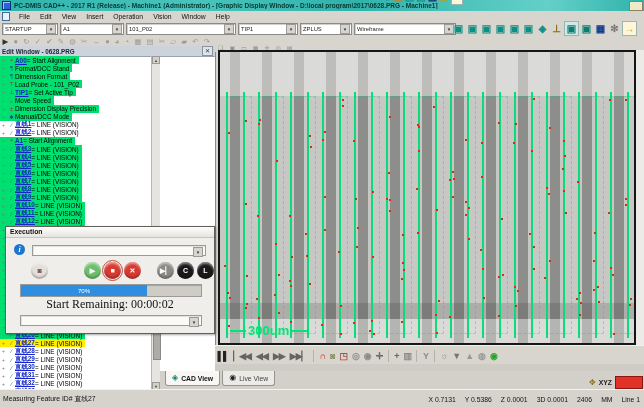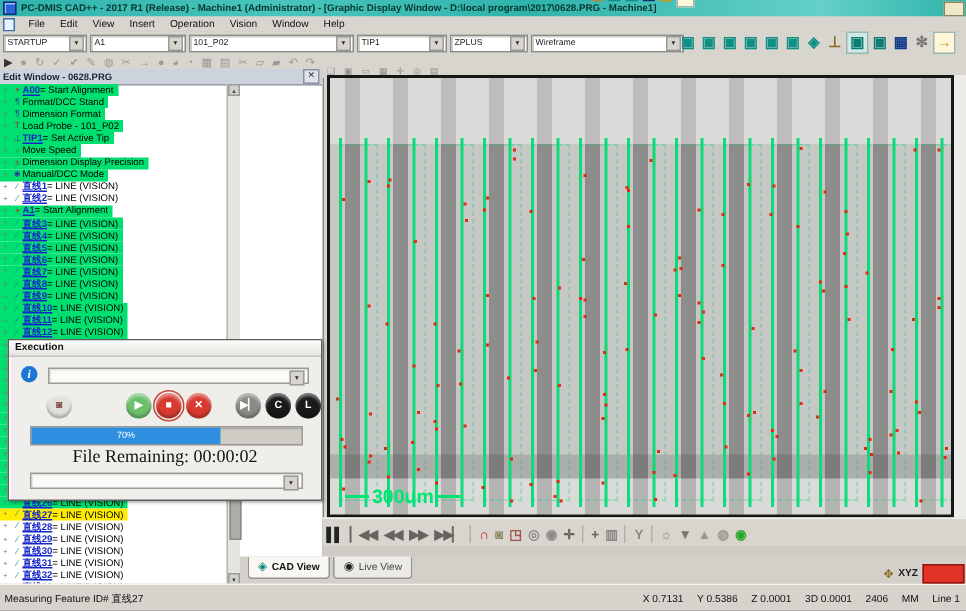--- a/index.html
+++ b/index.html
@@ -744,19 +744,19 @@
         <span class="ebtn" style="background: rgb(216, 58, 48); color: rgb(255, 255, 255); margin-left: 3px;">✕</span>
         <span class="ebtn" style="background: rgb(138, 138, 134); color: rgb(255, 255, 255); margin-left: 16px;">▶▏</span>
         <span class="ebtn" style="background: rgb(26, 26, 26); color: rgb(255, 255, 255); margin-left: 3px;">C</span>
         <span class="ebtn" style="background: rgb(26, 26, 26); color: rgb(255, 255, 255); margin-left: 3px;">L</span>
       </div>
     <div id="progbar">
       <div id="prog-fill" style="width: 70%;">
         <span id="prog-label">70%</span>
       </div>
     </div>
-    <div id="timerem">File Remaining: 00:00:02</div>
+    <div id="timerem">Start Remaining: 00:00:02</div>
     <div class="dcombo" id="dcombo2">
       <span class="combo-arrow">▾</span>
     </div>
   </div>
 
 </div>
 
 </body></html>

